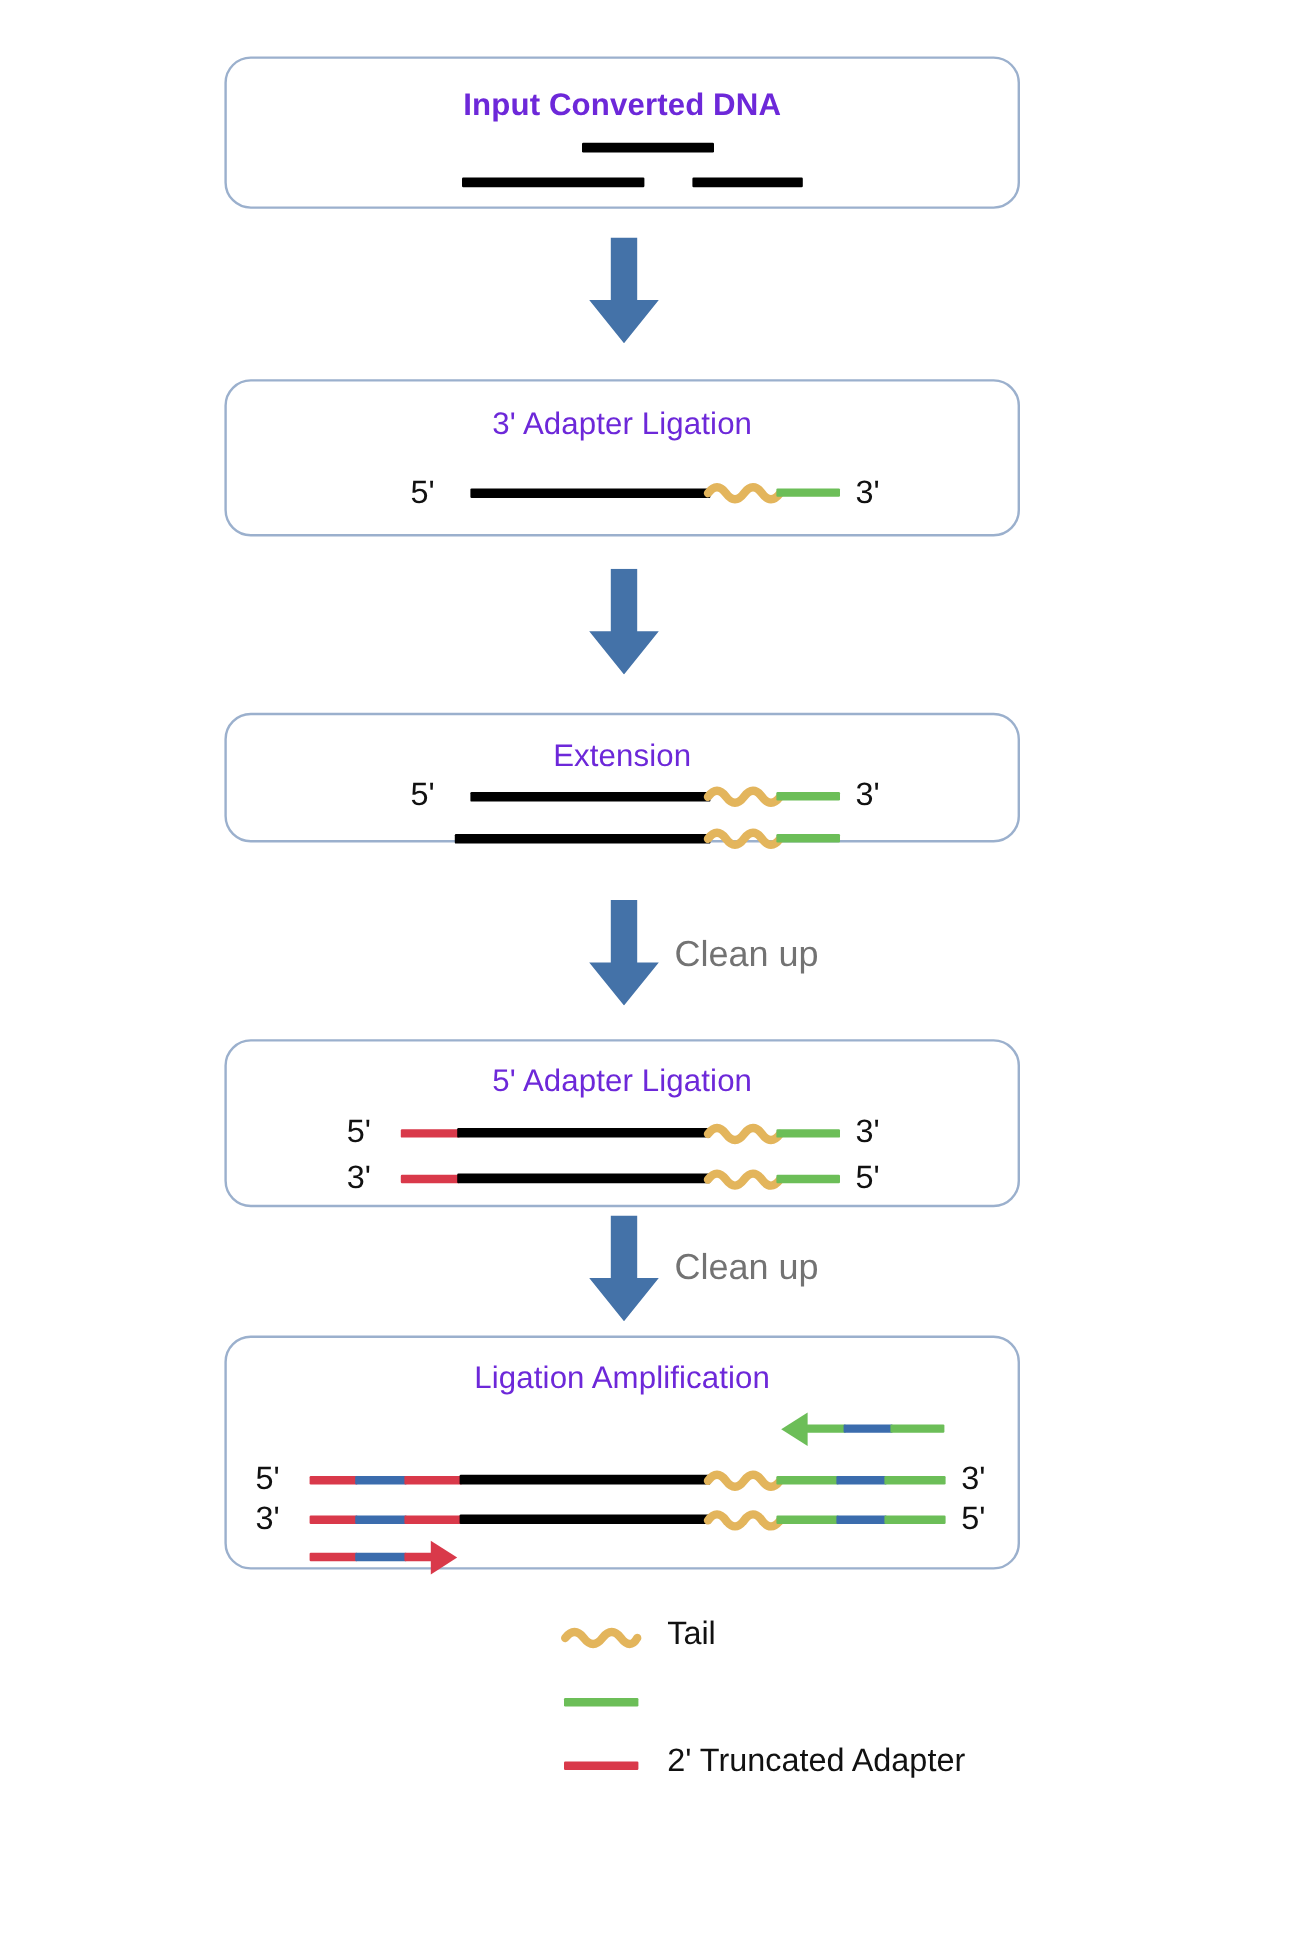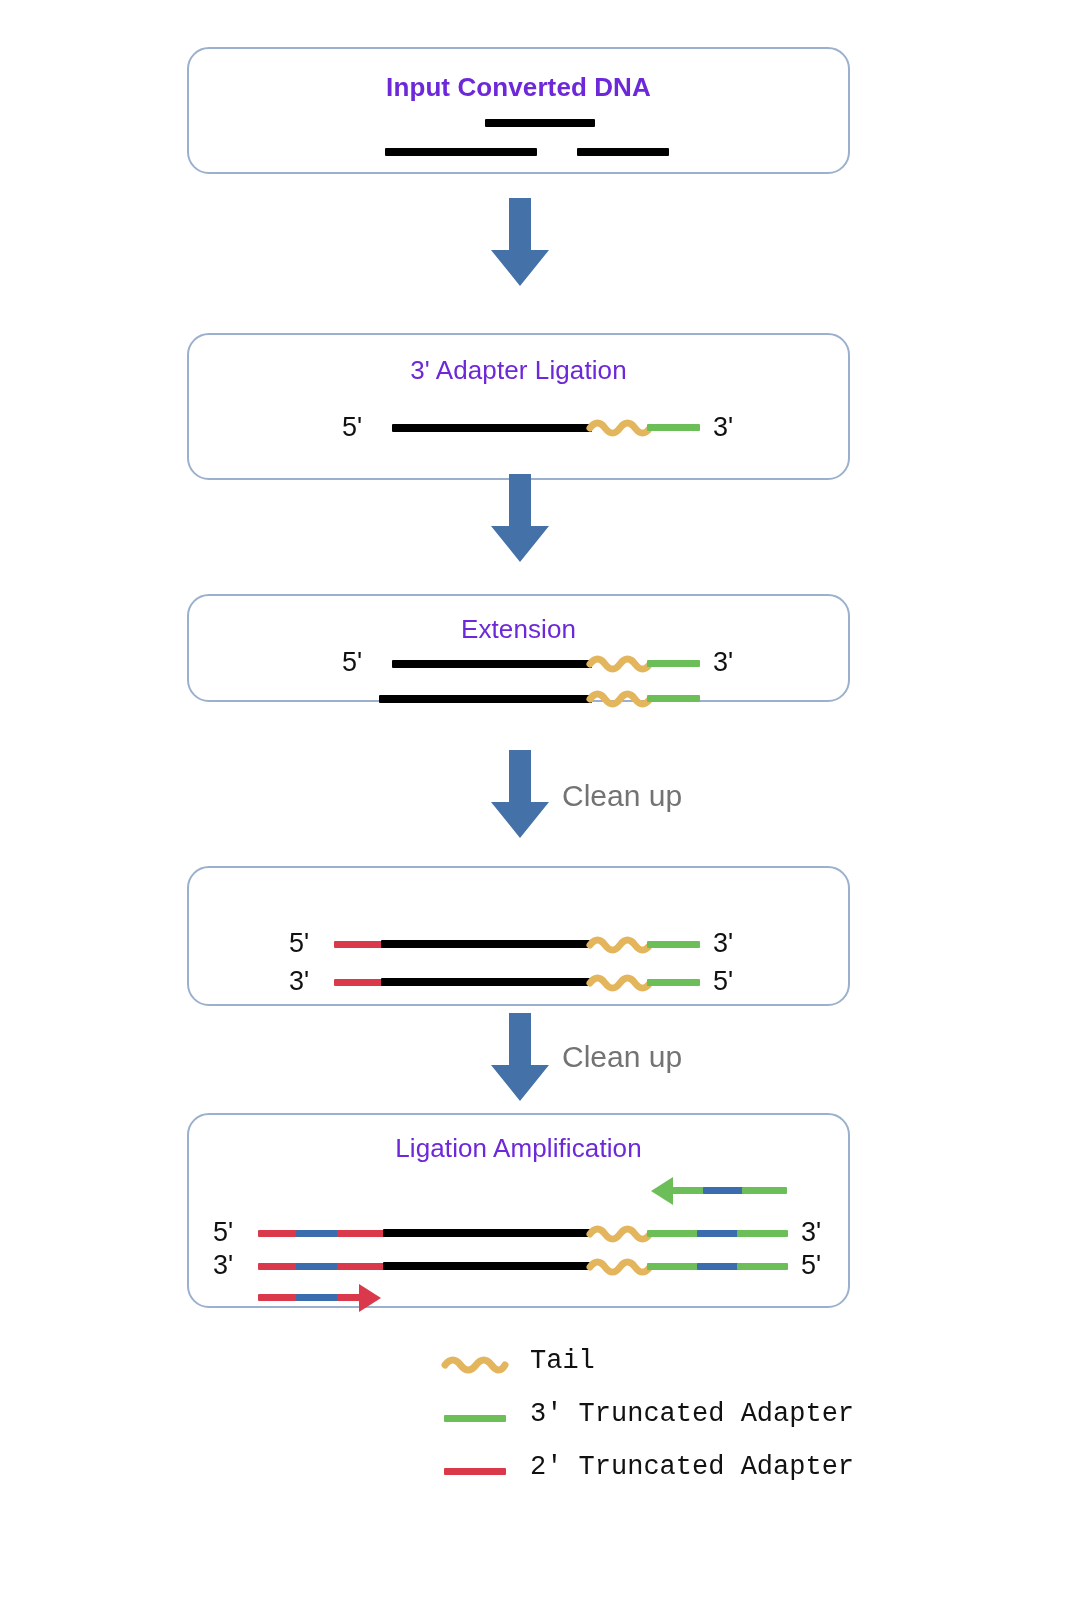--- a/index.html
+++ b/index.html
@@ -78,24 +78,23 @@
 
   
   .arrowhead {
     position: absolute;
   }
   .arrowhead svg { display: block; overflow: visible; }
 
   
   .legend {
     position: absolute;
-    left: 444px;
+    left: 470px;
     top: 1340px;
     width: 500px;
-    font-family: Liberation Mono, monospace;
   }
   .legend-row {
     position: relative;
     height: 53px;
   }
   .legend-swatch {
     position: absolute;
     left: 0;
     top: 22px;
     width: 62px;
@@ -127,21 +126,21 @@
   <div class="seg black" style="left:196px; top:99px; width:152px;"></div>
   <div class="seg black" style="left:388px; top:99px; width:92px;"></div>
 </div>
 
 <div class="flow-arrow" style="left:489px; top:198px;">
   <svg viewBox="0 0 62 88" preserveAspectRatio="none">
     <path d="M20,0 L42,0 L42,52 L60,52 L31,88 L2,52 L20,52 Z" fill="#4472a8"></path>
   </svg>
 </div>
 
-<div class="step-box" style="top:333px; height:147px;">
+<div class="step-box" style="top:316px; height:131px;">
   <div class="step-title" style="top:20px;">3' Adapter Ligation</div>
 
   <div class="end-label" style="left:153px; top:77px;">5'</div>
   <div class="seg black" style="left:203px; top:89px; width:200px;"></div>
   <div class="tail" style="left:401px; top:83px; width:60px;">
     <svg viewBox="0 0 60 20" preserveAspectRatio="none">
       <path d="M0,10 Q7.5,0 15,10 T30,10 T45,10 T60,10" fill="none" stroke="#e3b55c" stroke-width="7" stroke-linecap="round"></path>
     </svg>
   </div>
   <div class="seg green" style="left:458px; top:89px; width:53px;"></div>
@@ -177,20 +176,21 @@
 </div>
 
 <div class="flow-arrow" style="left:489px; top:750px;">
   <svg viewBox="0 0 62 88" preserveAspectRatio="none">
     <path d="M20,0 L42,0 L42,52 L60,52 L31,88 L2,52 L20,52 Z" fill="#4472a8"></path>
   </svg>
 </div>
 <div class="cleanup-label" style="left:562px; top:779px;">Clean up</div>
 
 <div class="step-box" style="top:866px; height:140px;">
+  <div class="step-title" style="top:17px;">5' Adapter Ligation</div>
 
   <div class="end-label" style="left:100px; top:60px;">5'</div>
   <div class="seg red" style="left:145px; top:73px; width:49px;"></div>
   <div class="seg black" style="left:192px; top:72px; width:211px;"></div>
   <div class="tail" style="left:401px; top:67px; width:60px;">
     <svg viewBox="0 0 60 20" preserveAspectRatio="none">
       <path d="M0,10 Q7.5,0 15,10 T30,10 T45,10 T60,10" fill="none" stroke="#e3b55c" stroke-width="7" stroke-linecap="round"></path>
     </svg>
   </div>
   <div class="seg green" style="left:458px; top:73px; width:53px;"></div>
@@ -273,21 +273,20 @@
     <div class="legend-swatch wave">
       <svg viewBox="0 0 62 26" preserveAspectRatio="none">
         <path d="M1,13 Q8.75,3 16.5,13 T32,13 T47.5,13 T61,13" fill="none" stroke="#e3b55c" stroke-width="7" stroke-linecap="round"></path>
       </svg>
     </div>
     <div class="legend-label">Tail</div>
   </div>
 
   <div class="legend-row">
     <div class="legend-swatch" style="background:#6cbe58;"></div>
-    <div class="legend-label">3' Truncated Adapter</div>
   </div>
 
   <div class="legend-row">
     <div class="legend-swatch" style="background:#d9394a;"></div>
     <div class="legend-label">2' Truncated Adapter</div>
   </div>
 
 
 </div>
 

